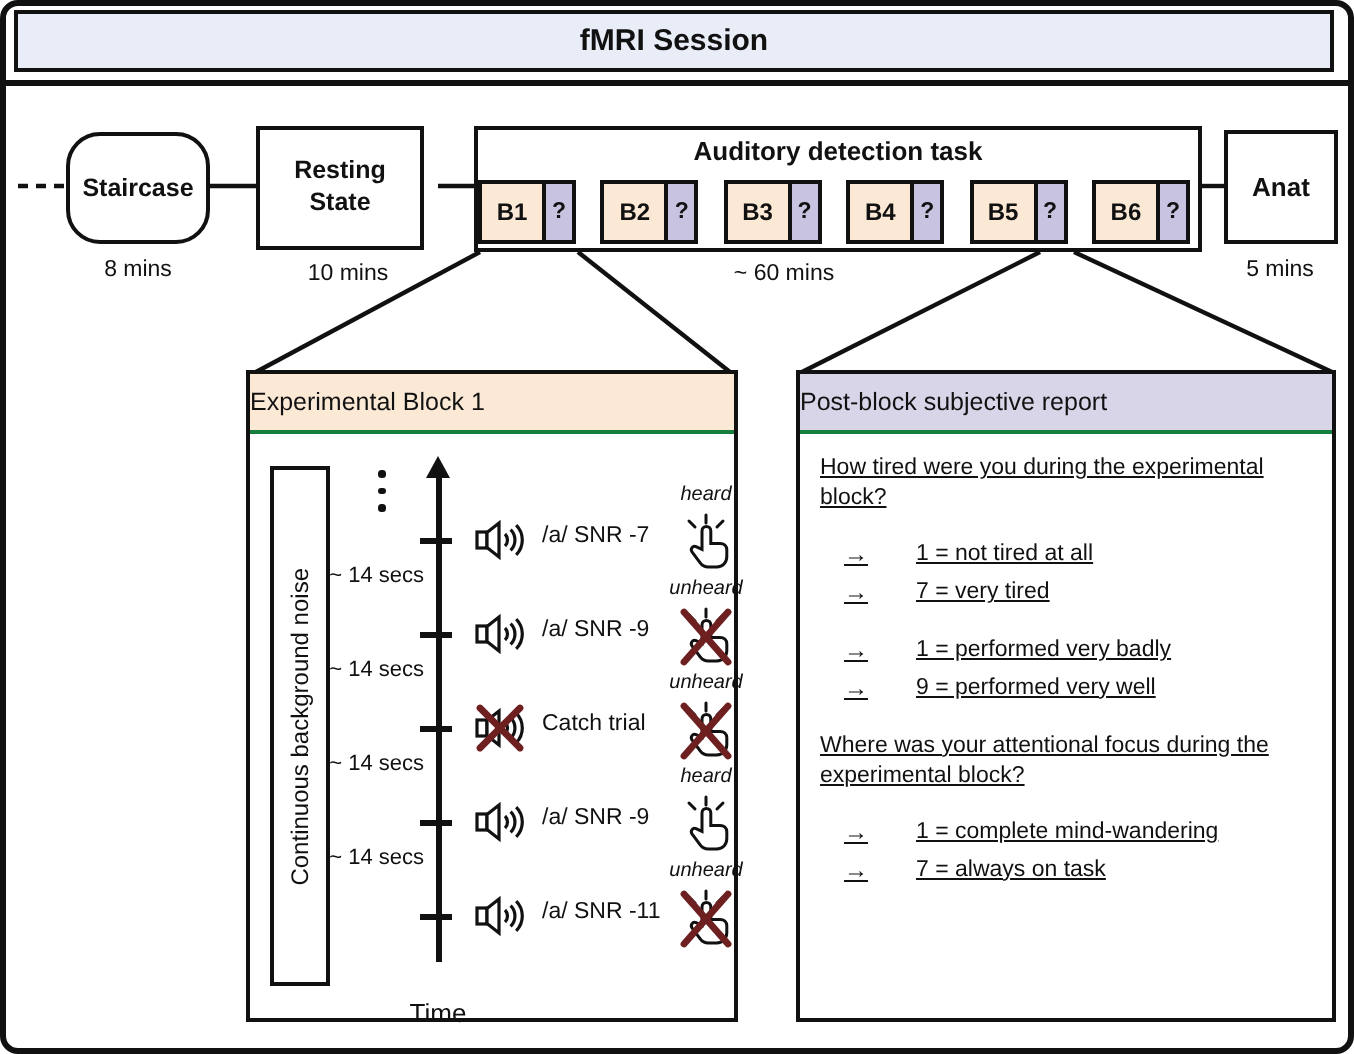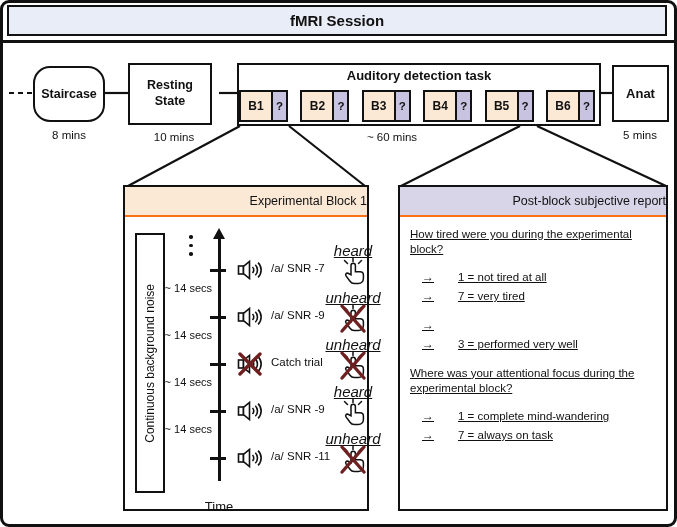--- a/index.html
+++ b/index.html
@@ -23,41 +23,41 @@
   .bgroup{display:flex;}
   .bblock{width:34px;height:32px;border:2px solid #111;background:#fbe9d6;display:flex;align-items:center;
           justify-content:center;font-weight:bold;font-size:12px;box-sizing:border-box;}
   .qblock{width:17px;height:32px;border:2px solid #111;margin-left:-2px;background:#c7c3e0;display:flex;
           align-items:center;justify-content:center;font-weight:bold;font-size:11.5px;box-sizing:border-box;}
   .anat{left:612px;top:65px;width:57px;height:57px;font-size:13px;border-width:2.5px;}
   .dur{font-size:11.5px;text-align:center;}
   .panel{border:2px solid #111;background:#fff;}
   .left-panel{left:123px;top:185px;width:246px;height:326px;}
   .right-panel{left:398px;top:185px;width:270px;height:326px;}
-  .panel-header{height:28px;display:flex;align-items:center;justify-content:flex-end;
-                border-bottom:2px solid #f97316;font-size:12.5px;}
+  .panel-header{height:28px;display:flex;align-items:center;justify-content:flex-start;
+                border-bottom:2px solid #15803d;font-size:12.5px;}
   .left-panel .panel-header{background:#fbe9d6;}
   .right-panel .panel-header{background:#d9d5e9;}
   .panel-body{position:relative;height:292px;}
   
   .noise-box{position:absolute;left:10px;top:16px;width:26px;height:256px;border:2px solid #111;
              display:flex;align-items:center;justify-content:center;}
   .noise-box span{writing-mode:vertical-rl;transform:rotate(180deg);font-size:12px;white-space:nowrap;}
   .tl-line{position:absolute;left:93px;top:20px;width:2.5px;height:244px;background:#111;}
   .tl-arrowhead{position:absolute;left:88px;top:11px;width:0;height:0;
                 border-left:6.5px solid transparent;border-right:6.5px solid transparent;border-bottom:11px solid #111;}
   .ellipsis{position:absolute;left:64px;top:18px;display:flex;flex-direction:column;gap:5px;}
   .ellipsis i{width:3.5px;height:3.5px;background:#111;border-radius:50%;}
   .secs{position:absolute;left:26px;width:61px;text-align:right;font-size:11px;white-space:nowrap;}
   .trow{position:absolute;left:0;right:0;height:0;}
   .trow .tick{position:absolute;left:85px;top:-1.5px;width:16px;height:3px;background:#111;}
   .trow .spk-wrap{position:absolute;left:112px;top:-11px;width:26px;height:22px;}
   .trow .tlabel{position:absolute;left:146px;top:-8px;font-size:11.5px;white-space:nowrap;}
   .trow .resp-word{position:absolute;left:196px;width:64px;top:-28px;text-align:center;
-                   font-style:italic;font-size:15px;text-decoration:underline;}
+                   font-style:italic;font-size:10px;}
   .trow .resp-icon{position:absolute;left:215px;top:-14px;width:26px;height:30px;}
   .icon-wrap{position:relative;display:block;width:100%;height:100%;}
   .xover{position:absolute;left:-3px;top:-3px;}
   .time-label{position:absolute;left:63px;width:62px;top:266px;text-align:center;font-size:13px;margin-top:16px;}
   
   .questions{padding:10px 10px 0 10px;font-size:11.5px;line-height:1.32;}
   .q{margin-bottom:13px;text-decoration:underline;}
   .q-text{margin-bottom:13px;}
   .opt{display:flex;margin:3px 0;}
   .opt .arr{margin-left:12px;width:36px;font-weight:bold;font-size:12px;}
@@ -350,24 +350,25 @@
       </div>
       <div class="opt">
         <span class="arr">→</span>
         <span class="opt-text">7 = very tired</span>
       </div>
     </div>
 
     <div class="q">
       <div class="opt">
         <span class="arr">→</span>
-      </div>
-      <div class="opt">
-        <span class="arr">→</span>
-        <span class="opt-text">3 = performed very well</span>
+        <span class="opt-text">1 = performed very badly</span>
+      </div>
+      <div class="opt">
+        <span class="arr">→</span>
+        <span class="opt-text">9 = performed very well</span>
       </div>
     </div>
 
     <div class="q">
       <div class="q-text">Where was your attentional focus during the experimental block?</div>
       <div class="opt">
         <span class="arr">→</span>
         <span class="opt-text">1 = complete mind-wandering</span>
       </div>
       <div class="opt">

